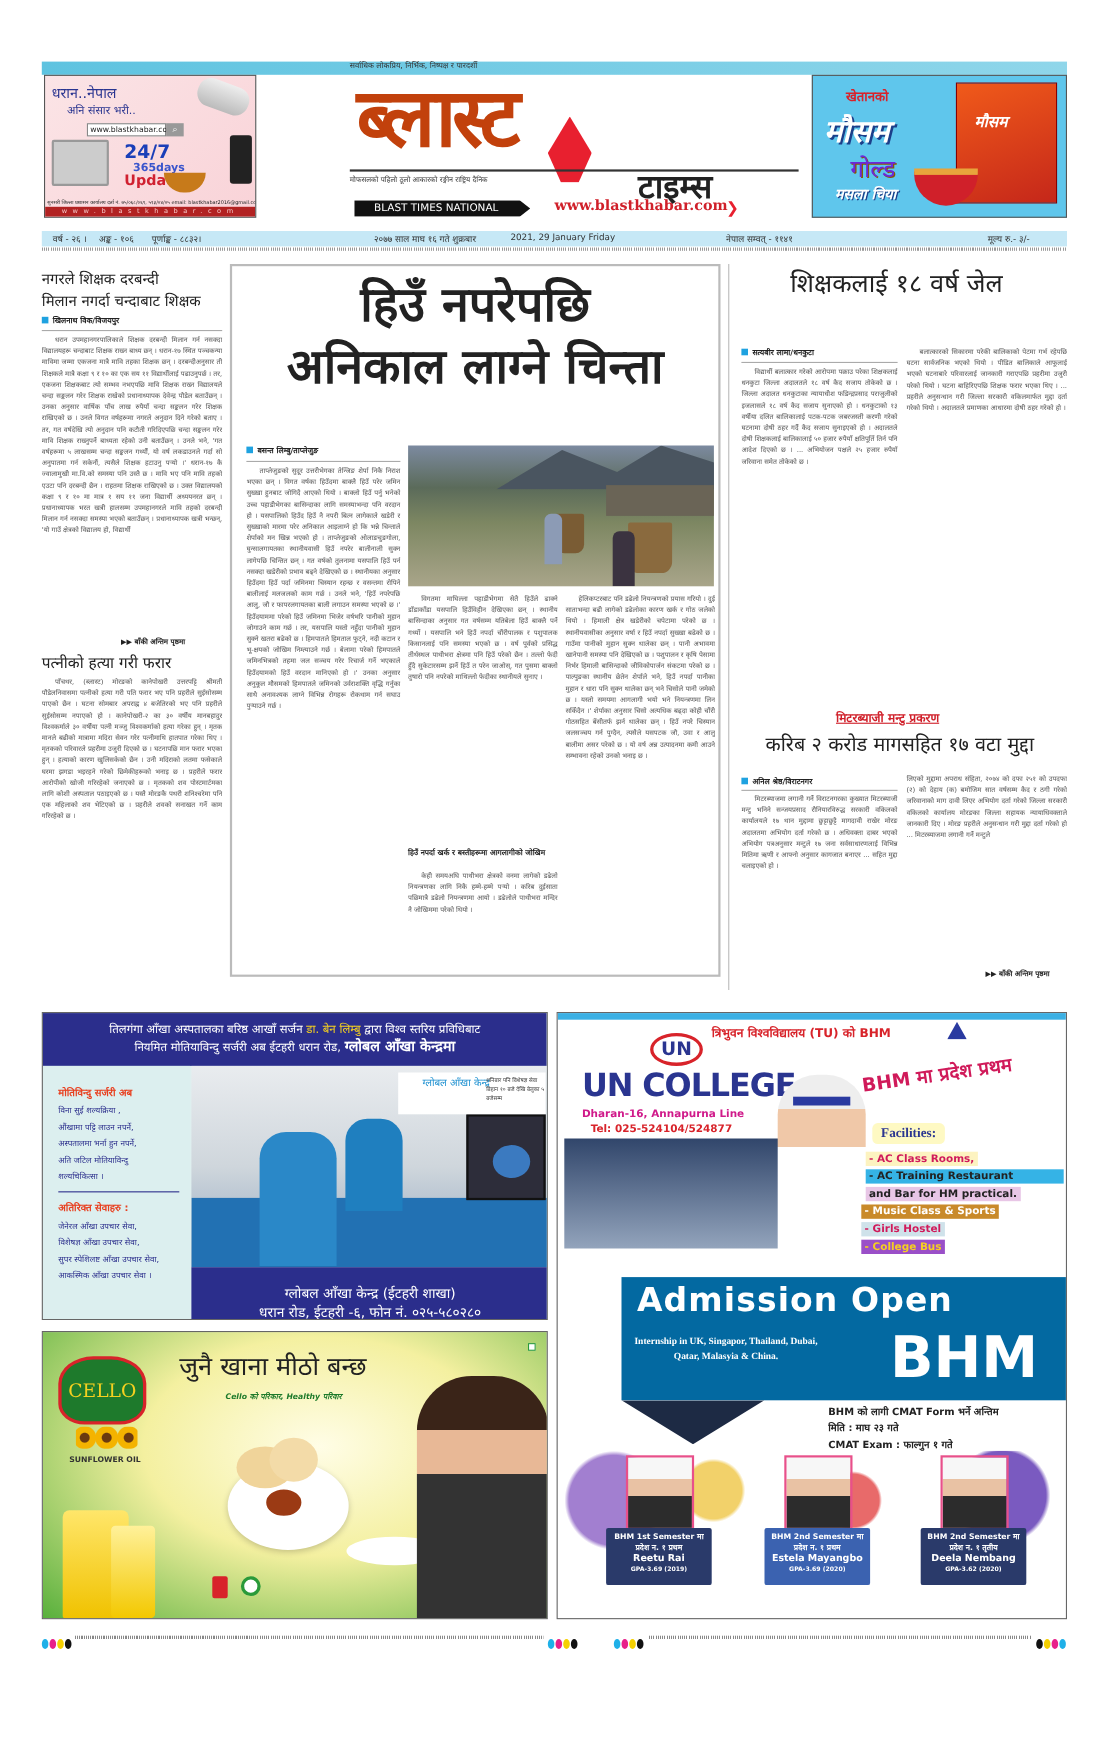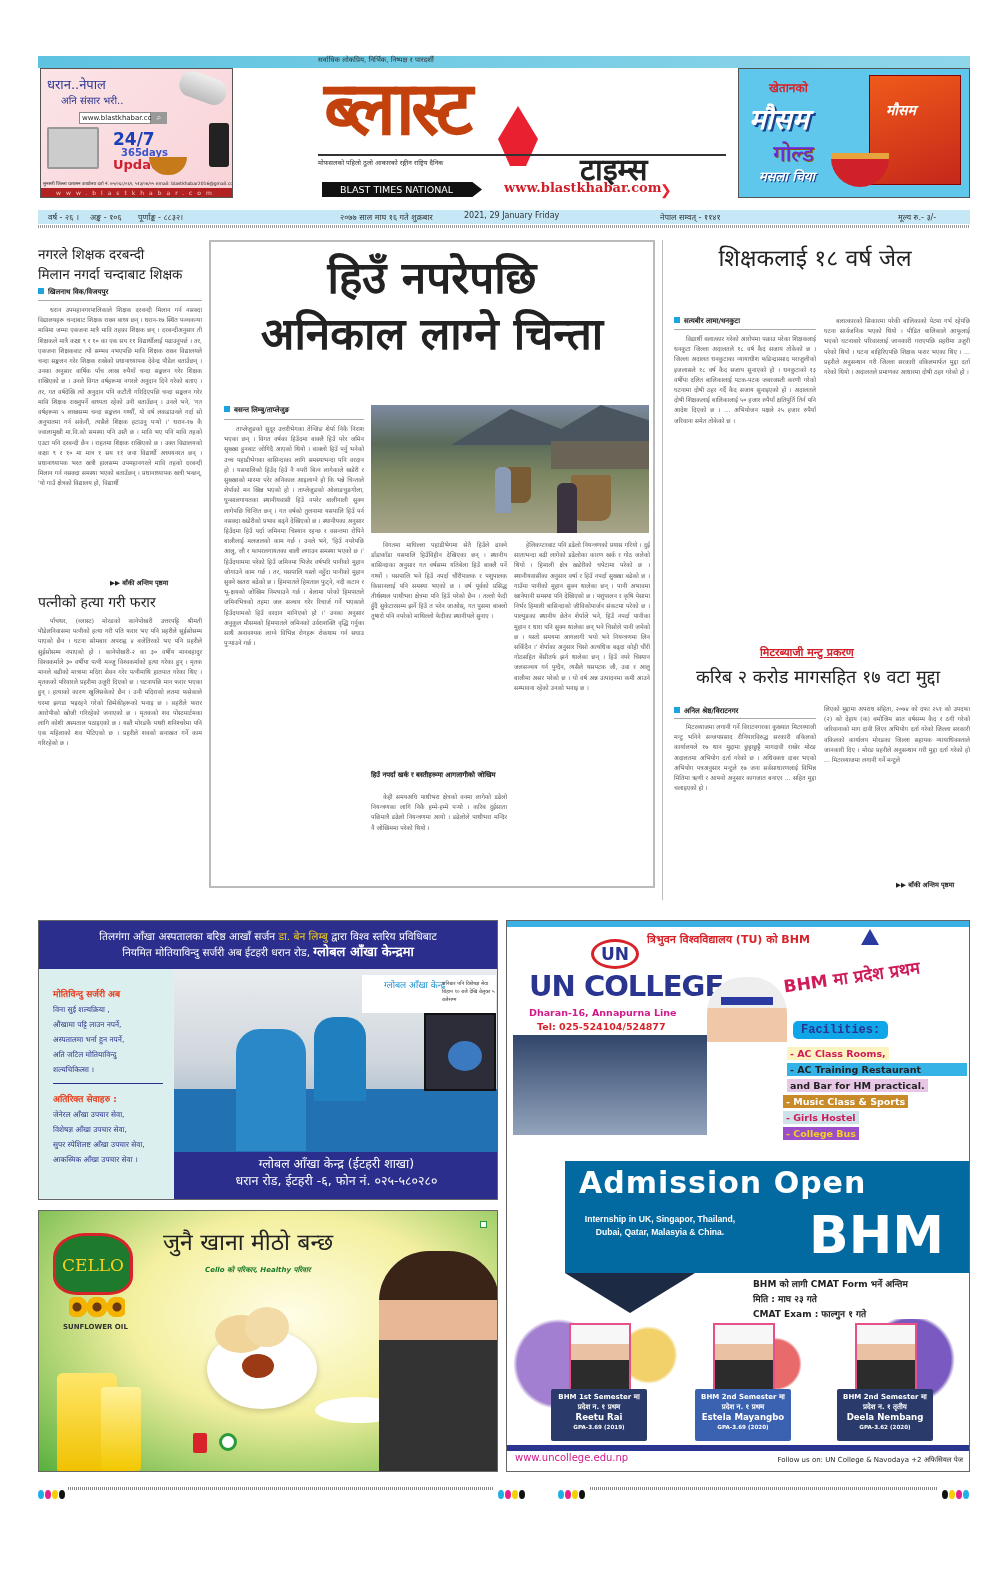--- a/index.html
+++ b/index.html
@@ -66,21 +66,21 @@
 .eyead .side .h{color:#e84020;font-weight:bold;font-size:9px}
 .eyead .side hr{border:none;border-top:1px solid #2b2e8c;width:110px;margin:6px 0 8px 0}
 .eyead .pic{position:absolute;left:135px;top:48px;width:325px;height:183px;background:linear-gradient(180deg,#e9ecef 0%,#cfd6dc 50%,#8fa7c0 100%);overflow:hidden}
 .eyead .pic .doc1{position:absolute;left:62px;top:60px;width:70px;height:122px;background:#2a88c8;border-radius:24px 24px 0 0}
 .eyead .pic .doc2{position:absolute;left:140px;top:48px;width:52px;height:84px;background:#1f7fbf;border-radius:20px 20px 0 0}
 .eyead .pic .bed{position:absolute;left:0;top:120px;width:325px;height:63px;background:#2271b3}
 .eyead .pic .mon{position:absolute;left:250px;top:44px;width:72px;height:78px;background:#2d2d3a;border:2px solid #111}
 .eyead .pic .mon i{position:absolute;left:22px;top:26px;width:34px;height:30px;border-radius:50%;background:#3b7ac0;display:block}
 .eyead .pic .logo{position:absolute;left:188px;top:6px;width:134px;height:38px;background:#fff;font-family:"DejaVu Sans",sans-serif;font-size:9px;color:#1b8fd0;padding:4px 0 0 22px;line-height:12px}
 .eyead .pic .logo small{position:absolute;left:80px;top:4px;font-size:5px;color:#333;line-height:8px;width:54px}
-.eyead .foot{position:absolute;left:135px;top:231px;width:325px;height:49px;background:#2b2e8c;color:#fff;font-family:"DejaVu Sans",sans-serif;font-size:12.5px;text-align:center;line-height:17px;padding-top:3px}
+.eyead .foot{position:absolute;left:135px;top:231px;width:325px;height:49px;background:#2b2e8c;color:#fff;font-family:"DejaVu Sans",sans-serif;font-size:12.5px;text-align:center;line-height:17px;padding-top:15px}
 
 .celload{left:38px;top:1210px;width:460px;height:262px;border:1px solid #666;background:radial-gradient(ellipse at 55% 40%,#fffde6 0%,#f4f0a0 45%,#58b03c 100%);overflow:hidden}
 .celload .badge{position:absolute;left:14px;top:22px;width:80px;height:62px;background:#1e7a2c;border:3px solid #d8232a;border-radius:40% 40% 30% 30%;color:#f5d020;font-size:17px;text-align:center;line-height:58px;font-family:"DejaVu Serif",serif}
 .celload .flw{position:absolute;left:30px;top:86px;width:56px;height:20px;background:radial-gradient(circle at 8px 10px,#6a3a10 0 4px,#f4b300 5px 10px,transparent 11px),radial-gradient(circle at 28px 10px,#6a3a10 0 4px,#f4b300 5px 10px,transparent 11px),radial-gradient(circle at 48px 10px,#6a3a10 0 4px,#f4b300 5px 10px,transparent 11px)}
 .celload .sfo{position:absolute;left:24px;top:112px;font-family:"DejaVu Sans",sans-serif;font-size:7px;font-weight:bold;color:#333}
 .celload .bottle{position:absolute;left:18px;top:162px;width:60px;height:98px;background:linear-gradient(180deg,#ffe66a,#f0c200);border-radius:6px 6px 2px 2px}
 .celload .bottle2{position:absolute;left:62px;top:176px;width:40px;height:84px;background:linear-gradient(180deg,#fff19a,#f3c800);border-radius:4px}
 .celload .slogan{position:absolute;left:124px;top:14px;font-family:"DejaVu Sans",sans-serif;font-size:23px;color:#222}
 .celload .sub{position:absolute;left:166px;top:54px;font-family:"DejaVu Sans",sans-serif;font-size:7px;font-style:italic;font-weight:bold;color:#1d7a2a}
 .celload .plate{position:absolute;left:168px;top:118px;width:110px;height:80px;border-radius:50%;background:#fff;box-shadow:0 2px 6px rgba(0,0,0,.2)}
@@ -98,25 +98,25 @@
 .unad .tu{position:absolute;left:140px;top:10px;font-family:"DejaVu Sans",sans-serif;font-weight:bold;font-size:11px;color:#d8232a}
 .unad .tulogo{position:absolute;left:354px;top:8px;width:18px;height:16px;background:#2a3aa0;clip-path:polygon(50% 0,100% 100%,0 100%)}
 .unad .unlogo{position:absolute;left:84px;top:18px;width:48px;height:30px;border:3px solid #d8232a;border-radius:50%;color:#2a3590;font-family:"DejaVu Sans",sans-serif;font-weight:bold;font-size:17px;text-align:center;line-height:24px}
 .unad .unc{position:absolute;left:22px;top:48px;font-family:"DejaVu Sans",sans-serif;font-weight:bold;font-size:29px;color:#2a3590;letter-spacing:-1px}
 .unad .addr{position:absolute;left:22px;top:86px;font-family:"DejaVu Sans",sans-serif;font-weight:bold;font-size:9.5px;color:#d01a8a}
 .unad .tel{position:absolute;left:30px;top:100px;font-family:"DejaVu Sans",sans-serif;font-weight:bold;font-size:9.5px;color:#d8232a}
 .unad .prad{position:absolute;left:276px;top:44px;font-family:"DejaVu Sans",sans-serif;font-weight:bold;font-size:17px;color:#d01a5a;transform:rotate(-8deg)}
 .unad .kitchen{position:absolute;left:6px;top:114px;width:196px;height:100px;background:linear-gradient(180deg,#31466b,#93a4bc);overflow:hidden}
 .unad .chef{position:absolute;left:200px;top:56px;width:80px;height:172px;background:linear-gradient(180deg,#eee 0 18%,#f0c8a8 18% 38%,#fff 38% 100%);border-radius:36px 36px 0 0}
 .unad .chef:before{content:"";position:absolute;left:14px;top:20px;width:52px;height:8px;background:#2a3aa0}
-.unad .fac{position:absolute;left:286px;top:100px;padding:2px 8px;background:#0ea5e9;border-radius:5px;font-family:Liberation Mono, monospace;font-weight:bold;font-size:12px;color:#2a3590}
+.unad .fac{position:absolute;left:286px;top:100px;padding:2px 8px;background:#fef9c3;border-radius:5px;font-family:Liberation Serif, serif;font-weight:bold;font-size:12px;color:#2a3590}
 .unad .fl{position:absolute;font-family:"DejaVu Sans",sans-serif;font-weight:bold;font-size:9.5px;padding:1px 3px;white-space:nowrap}
 .unad .adm{position:absolute;left:58px;top:240px;width:416px;height:112px;background:#0369a1}
 .unad .adm .a1{position:absolute;left:14px;top:4px;font-family:"DejaVu Sans",sans-serif;font-weight:bold;font-size:30px;color:#fff;letter-spacing:1px}
-.unad .adm .a2{position:absolute;left:10px;top:52px;font-family:Liberation Sans, sans-serif;font-weight:bold;font-size:8.6px;color:#fff;text-align:center;line-height:13px;width:170px}
+.unad .adm .a2{position:absolute;left:10px;top:52px;font-family:Liberation Serif, serif;font-weight:bold;font-size:8.6px;color:#fff;text-align:center;line-height:13px;width:170px}
 .unad .adm .a3{position:absolute;left:244px;top:44px;font-family:"DejaVu Sans",sans-serif;font-weight:bold;font-size:52px;color:#fff}
 .unad .dark{position:absolute;left:58px;top:352px;width:130px;height:40px;background:#1d2a44;clip-path:polygon(0 0,100% 0,50% 100%)}
 .unad .cmat{position:absolute;left:246px;top:356px;font-family:"DejaVu Sans",sans-serif;font-size:9px;color:#222;line-height:15px;font-weight:bold}
 .unad .flowers{position:absolute;left:6px;top:398px;width:452px;height:90px;background:radial-gradient(circle at 10% 50%,#a27fd0 0 10%,transparent 11%),radial-gradient(circle at 30% 40%,#f2d16a 0 8%,transparent 9%),radial-gradient(circle at 58% 50%,#e86a6a 0 9%,transparent 10%),radial-gradient(circle at 88% 45%,#7a5ac0 0 10%,transparent 11%)}
 .unad .stud{position:absolute;top:402px;width:62px;height:68px;border:2px solid #e8508a;background:linear-gradient(180deg,#f7f7f7 0 30%,#e9c2a4 30% 55%,#2c2c2c 55% 100%)}
 .unad .card{position:absolute;top:468px;width:96px;height:52px;background:#2a3a6a;color:#fff;font-family:"DejaVu Sans",sans-serif;font-size:7px;font-weight:bold;text-align:center;line-height:10px;padding-top:3px;border-radius:2px}
 .unad .card .n{font-size:8.6px}
 .unad .card .g{font-size:5.6px}
 .unad .foot{position:absolute;left:0;bottom:0;width:100%;height:26px;border-top:6px solid #2a3590;background:#fff;font-family:"DejaVu Sans",sans-serif}
 .unad .foot .u{position:absolute;left:8px;top:1px;font-size:10px;color:#d01a8a}
@@ -330,24 +330,20 @@
     <div>प्रदेश न. १ प्रथम</div>
     <div class="n">Estela Mayangbo</div>
     <div class="g">GPA-3.69 (2020)</div>
   </div>
   <div class="card" style="left:330px">
     <div>BHM 2nd Semester मा</div>
     <div>प्रदेश न. १ तृतीय</div>
     <div class="n">Deela Nembang</div>
     <div class="g">GPA-3.62 (2020)</div>
   </div>
-  <div class="foot">
-    <div class="u">www.uncollege.edu.np</div>
-    <div class="f">Follow us on: UN College &amp; Navodaya +2 अफिसियल पेज</div>
-  </div>
 </div>
 
 <div class="abs reg" style="left:38px;width:932px">
   <div class="dots" style="left:0"><i style="background:#1fb0e8"></i><i style="background:#e8208a"></i><i style="background:#f5d000"></i><i style="background:#111"></i></div>
   <div class="regline" style="left:30px;width:426px"></div>
   <div class="dots" style="left:460px"><i style="background:#1fb0e8"></i><i style="background:#e8208a"></i><i style="background:#f5d000"></i><i style="background:#111"></i></div>
   <div class="dots" style="left:520px"><i style="background:#1fb0e8"></i><i style="background:#e8208a"></i><i style="background:#f5d000"></i><i style="background:#111"></i></div>
   <div class="regline" style="left:552px;width:348px"></div>
   <div class="dots" style="left:904px"><i style="background:#111"></i><i style="background:#f5d000"></i><i style="background:#e8208a"></i><i style="background:#1fb0e8"></i></div>
 </div>

